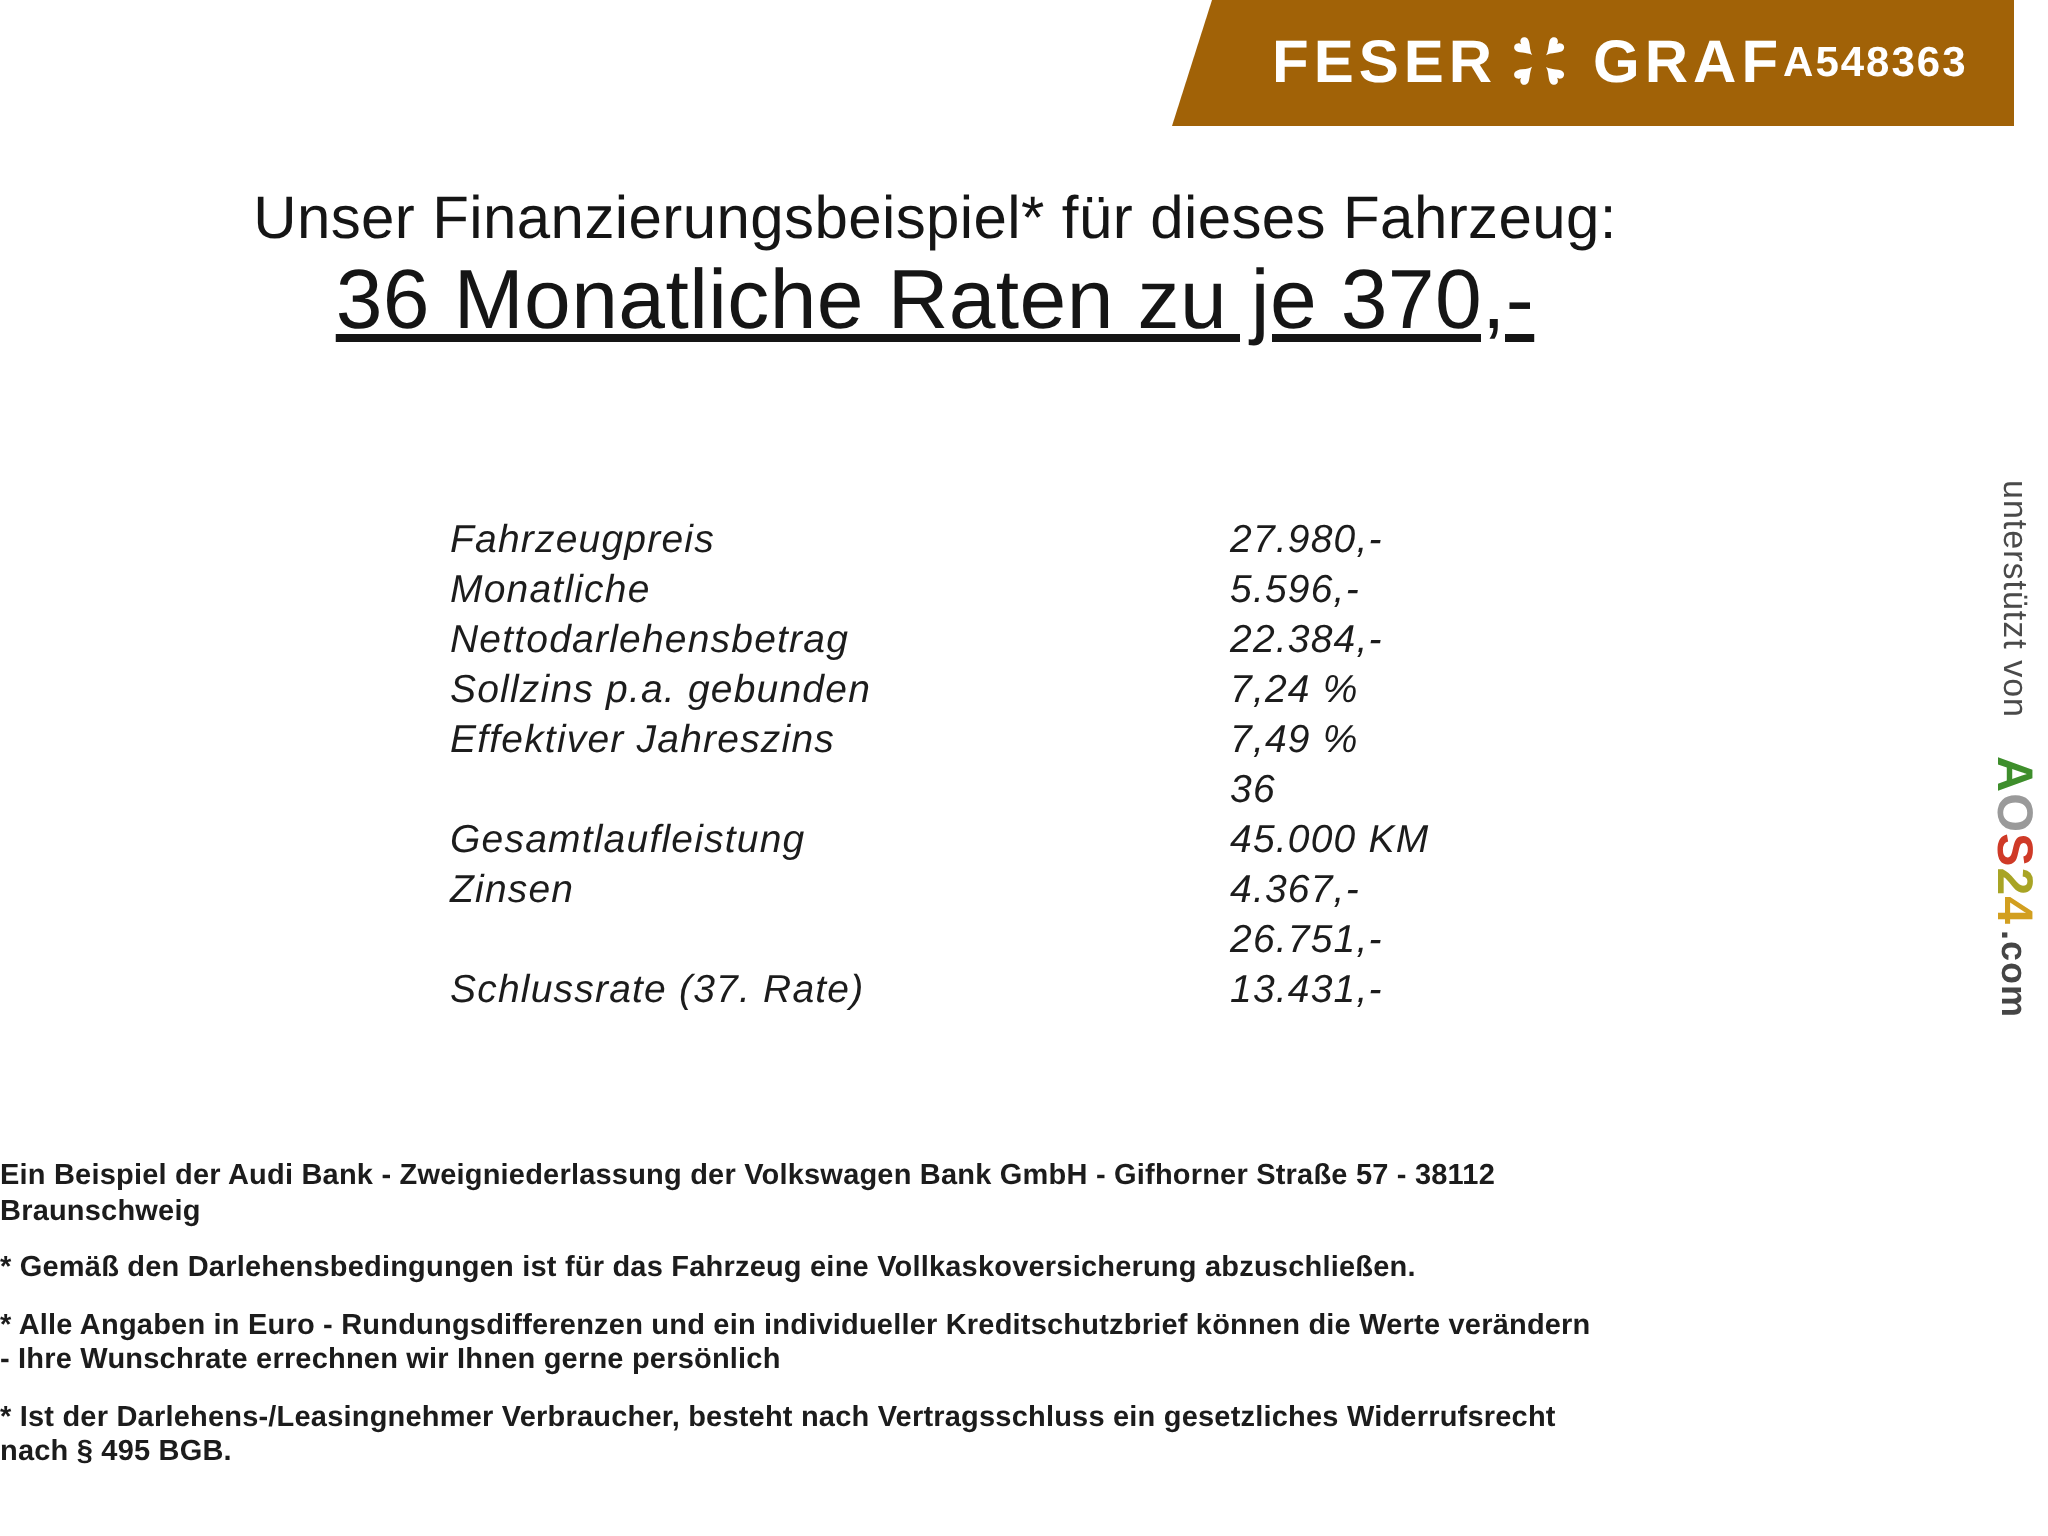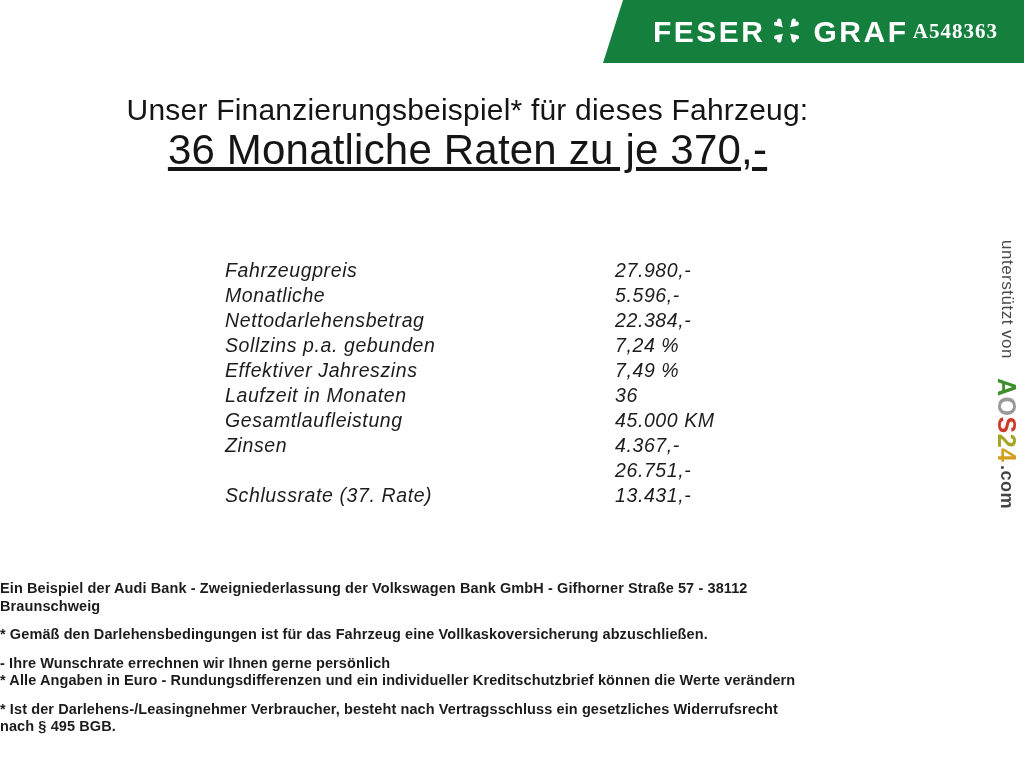--- a/index.html
+++ b/index.html
@@ -1,34 +1,34 @@
 <!DOCTYPE html>
 <html><head>
 <meta charset="utf-8">
 <style>
   html,body{margin:0;padding:0;background:#fff;}
   body{font-family:"Liberation Sans","DejaVu Sans",sans-serif;}
   .page{position:relative;width:1024px;height:768px;background:#ffffff;overflow:hidden;}
 
   
   .banner{
-    position:absolute;top:0;left:603px;width:421px;height:63px;
-    background:#15803d;
+    position:absolute;top:0;left:586px;width:421px;height:63px;
+    background:#a16207;
     clip-path:polygon(20px 0, 100% 0, 100% 100%, 0 100%);
     display:flex;align-items:center;color:#fff;justify-content:space-between;
   }
   .brand-wrap{display:flex;align-items:center;margin-left:50px;}
   .brand-word{font-size:30px;font-weight:bold;letter-spacing:2.5px;line-height:1;}
   .clover{position:relative;width:34px;height:34px;margin:0 6px 0 8px;}
   .clover .leaf{position:absolute;font-size:17px;line-height:1;color:#fff;}
   .leaf-tl{left:0px;top:0px;transform:rotate(-45deg);}
   .leaf-tr{left:15px;top:0px;transform:rotate(45deg);}
   .leaf-bl{left:0px;top:14px;transform:rotate(-135deg);}
   .leaf-br{left:15px;top:14px;transform:rotate(135deg);}
-  .ref-code{margin-left:auto;margin-right:26px;font-size:21px;font-weight:bold;letter-spacing:1px;font-family:Liberation Serif, serif;}
+  .ref-code{margin-left:auto;margin-right:26px;font-size:21px;font-weight:bold;letter-spacing:1px;}
 
   
   .headline{position:absolute;left:0;top:93px;width:935px;text-align:center;color:#151515;}
   .headline-intro{font-size:30px;line-height:34px;letter-spacing:0.2px;}
   .headline-offer{font-size:42px;line-height:46px;letter-spacing:0.2px;text-decoration:underline;}
 
   
   .finance-table{position:absolute;left:225px;top:258px;width:560px;color:#1c1c1c;font-style:italic;}
   .ft-row{position:relative;height:25px;font-size:19.5px;line-height:25px;letter-spacing:0.6px;}
   .ft-label{position:absolute;left:0;top:0;white-space:nowrap;}
@@ -92,21 +92,20 @@
     </div>
     <div class="ft-row">
       <span class="ft-label">Sollzins p.a. gebunden</span>
       <span class="ft-value">7,24 %</span>
     </div>
     <div class="ft-row">
       <span class="ft-label">Effektiver Jahreszins</span>
       <span class="ft-value">7,49 %</span>
     </div>
     <div class="ft-row">
-      <span class="ft-label">Laufzeit in Monaten</span>
       <span class="ft-value">36</span>
     </div>
     <div class="ft-row">
       <span class="ft-label">Gesamtlaufleistung</span>
       <span class="ft-value">45.000 KM</span>
     </div>
     <div class="ft-row">
       <span class="ft-label">Zinsen</span>
       <span class="ft-value">4.367,-</span>
     </div>
@@ -125,22 +124,22 @@
 
   <div class="footer">
     <div class="note">
       <div class="note-line">Ein Beispiel der Audi Bank - Zweigniederlassung der Volkswagen Bank GmbH - Gifhorner Straße 57 - 38112</div>
       <div class="note-line">Braunschweig</div>
     </div>
     <div class="note">
       <div class="note-line">* Gemäß den Darlehensbedingungen ist für das Fahrzeug eine Vollkaskoversicherung abzuschließen.</div>
     </div>
     <div class="note">
+      <div class="note-line">* Alle Angaben in Euro - Rundungsdifferenzen und ein individueller Kreditschutzbrief können die Werte verändern</div>
       <div class="note-line">- Ihre Wunschrate errechnen wir Ihnen gerne persönlich</div>
-      <div class="note-line">* Alle Angaben in Euro - Rundungsdifferenzen und ein individueller Kreditschutzbrief können die Werte verändern</div>
     </div>
     <div class="note">
       <div class="note-line">* Ist der Darlehens-/Leasingnehmer Verbraucher, besteht nach Vertragsschluss ein gesetzliches Widerrufsrecht</div>
       <div class="note-line">nach § 495 BGB.</div>
     </div>
   </div>
 
 </div>
 
 </body></html>

